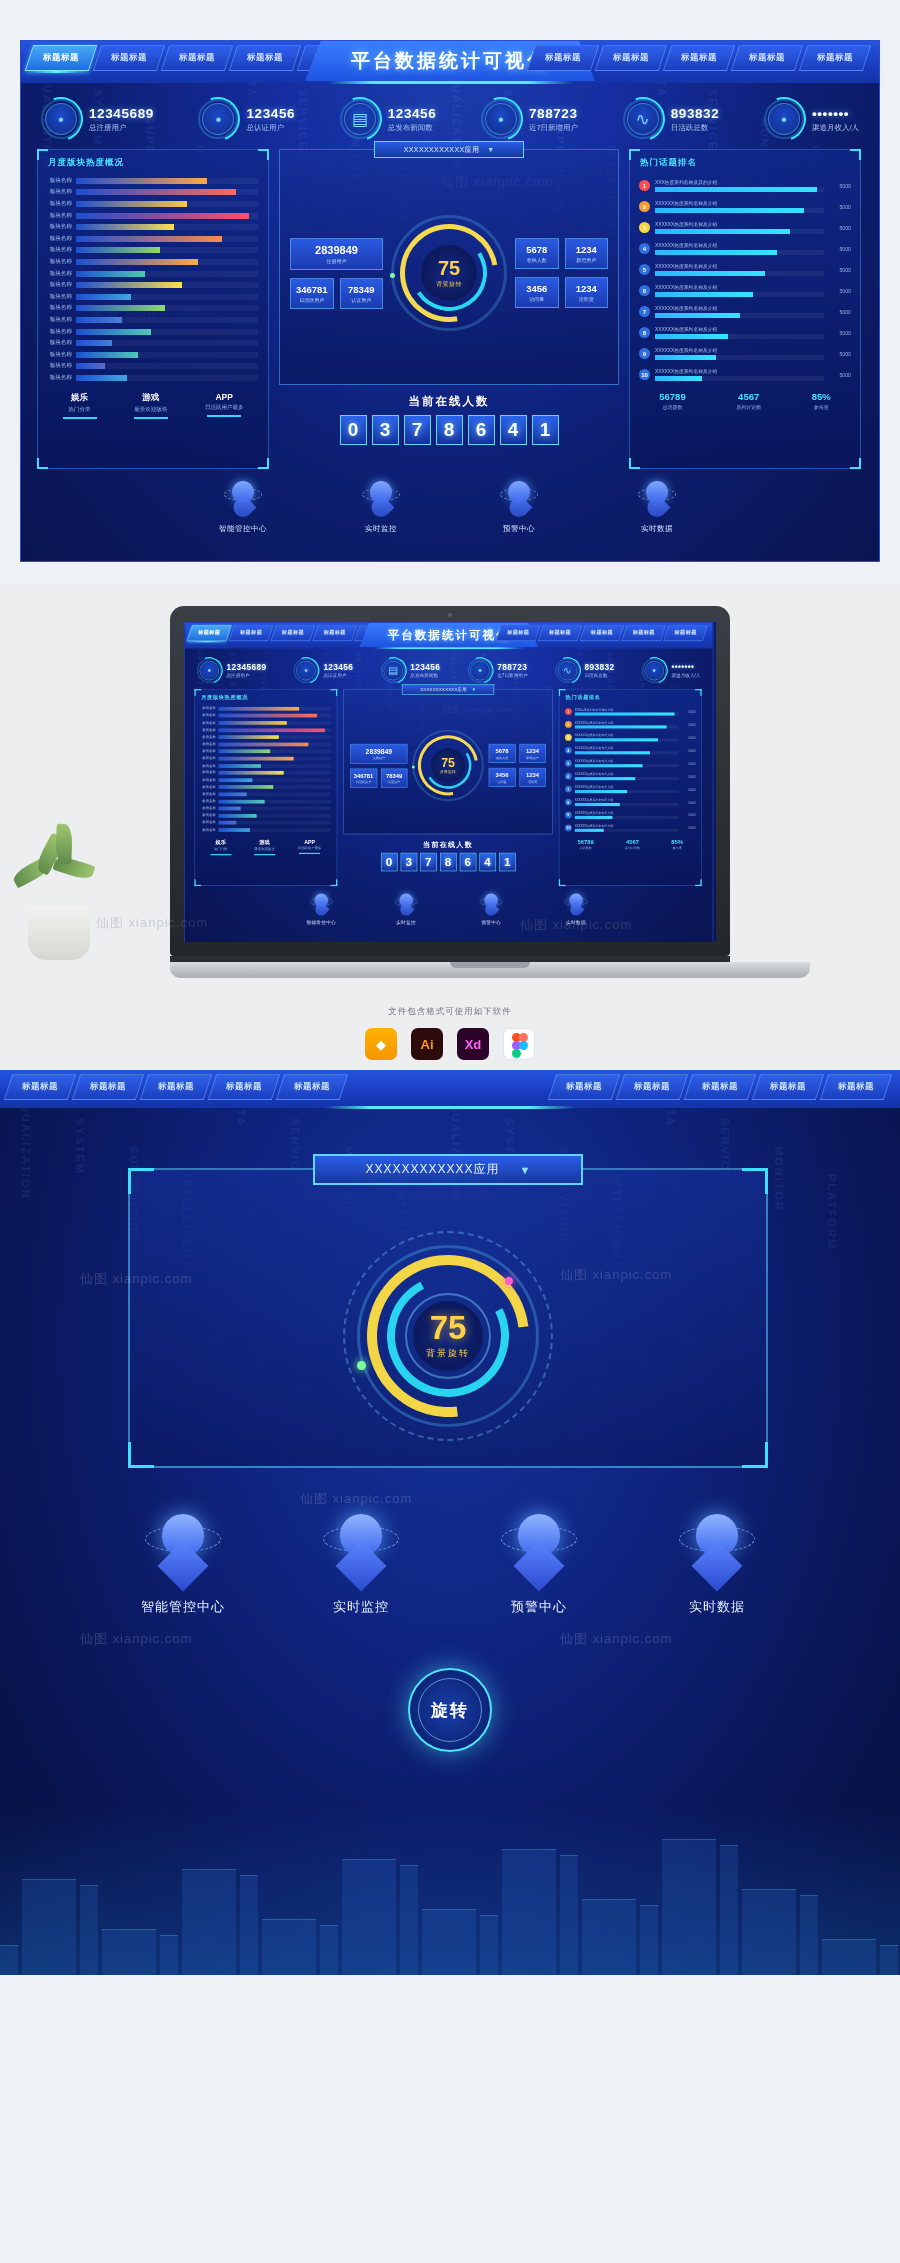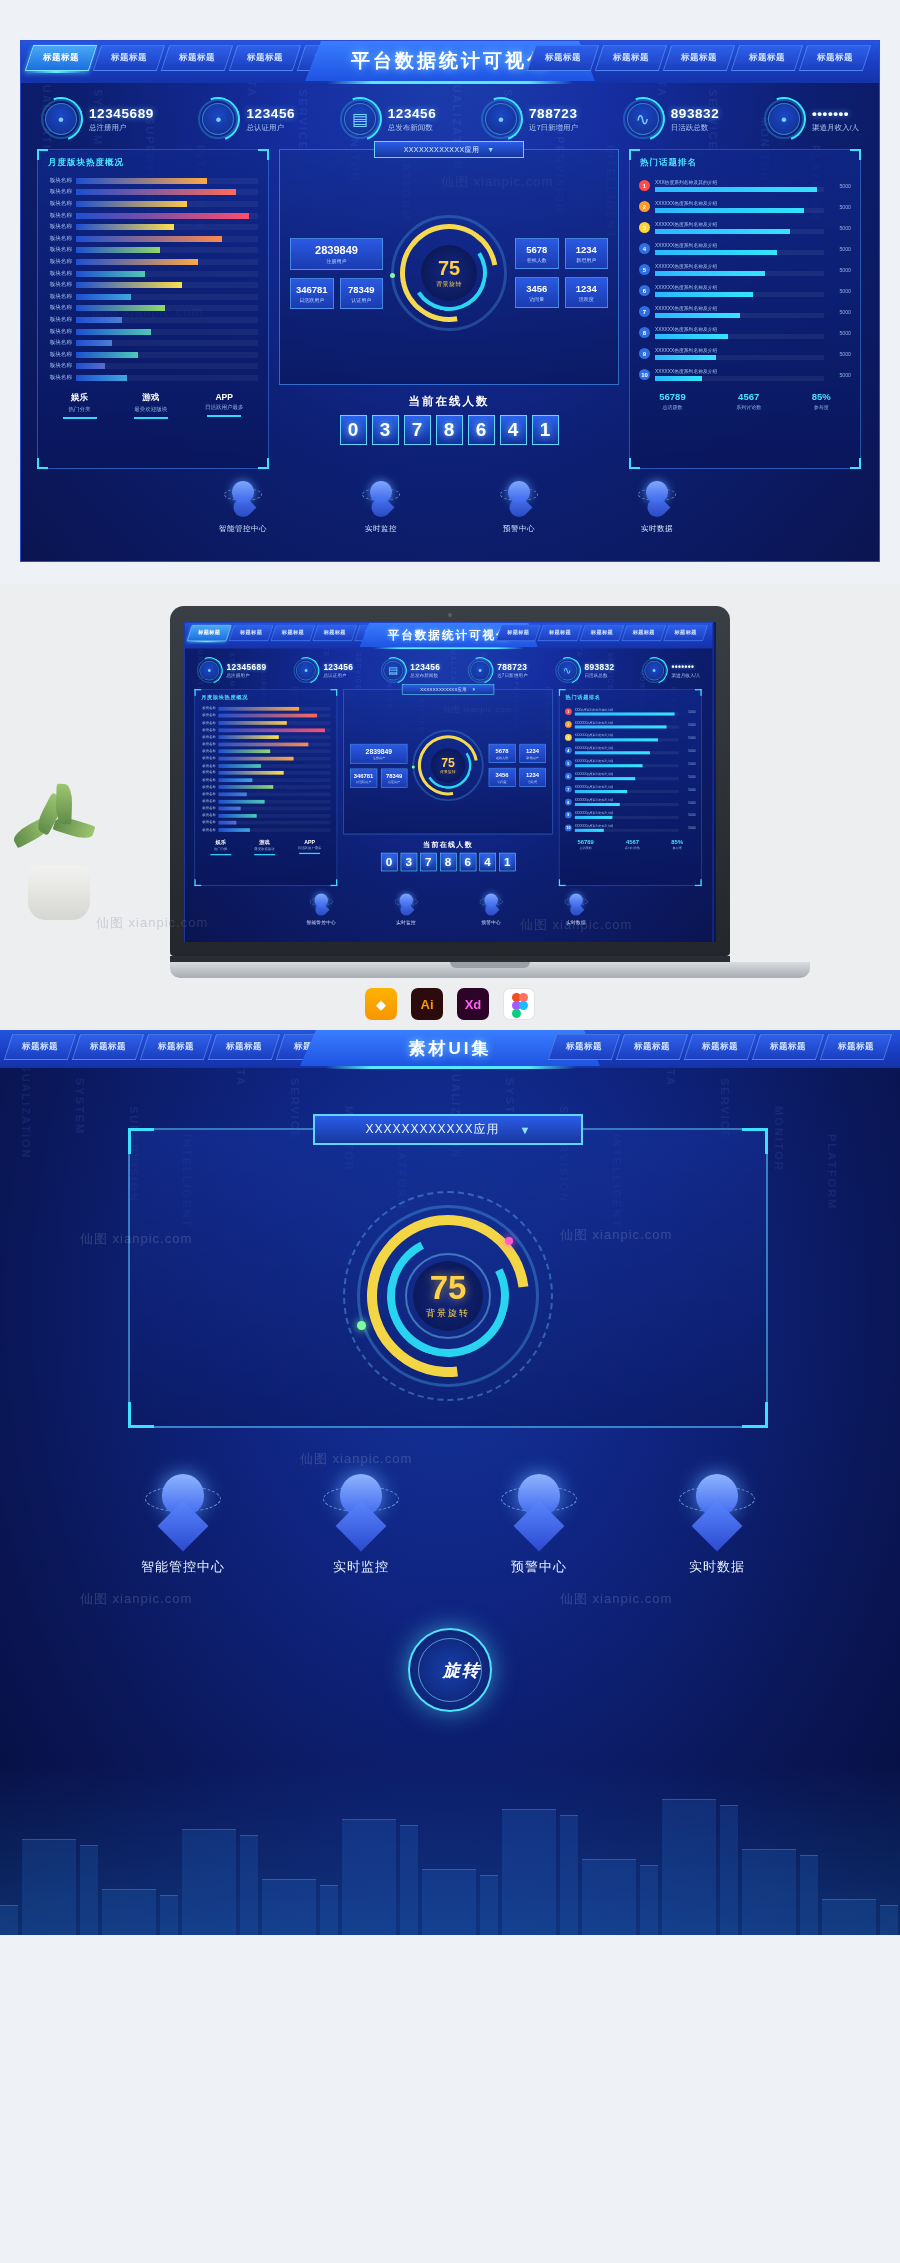--- a/index.html
+++ b/index.html
@@ -430,21 +430,21 @@
     position: absolute; left: 50%; transform: translateX(-50%); top: 598px;
     width: 84px; height: 84px; border-radius: 50%;
     border: 2px solid #4fe3ff;
     background: radial-gradient(circle, rgba(25,70,180,.8), rgba(10,24,96,.9));
     display: flex; align-items: center; justify-content: center;
     box-shadow: 0 0 24px rgba(80,220,255,.55);
   }
   .rotate-badge .rb-in {
     width: 64px; height: 64px; border-radius: 50%;
     border: 1px solid rgba(130,225,255,.6);
-    display: flex; align-items: center; justify-content: flex-end; font-style: italic;
+    display: flex; align-items: center; justify-content: center;
   }
   .rotate-badge span { font-size: 17px; color: #ffffff; font-weight: bold; letter-spacing: 2px; }
 
   .visual-title {
     position: absolute; left: 0; right: 0; top: 700px; text-align: center;
   }
   .visual-title span {
     font-size: 56px; font-weight: bold; letter-spacing: 4px;
     color: #62dfff;
     text-shadow: 0 0 26px rgba(70,200,255,.75);
@@ -1470,20 +1470,21 @@
       </div>
             </div>
         </div>
       </div>
       <div class="hinge"></div>
       <div class="base">
           <div class="notch"></div>
         </div>
     </div>
 
+    <div class="sw-note">文件包含格式可使用如下软件</div>
     <div class="sw-icons" id="swIcons">
         <div class="swi sk">◆</div>
         <div class="swi ai">Ai</div>
         <div class="swi xd">Xd</div>
         <div class="swi fg">
           <span class="fgdot" style="background: rgb(242, 78, 30); left: 8px; top: 4px;"></span>
           <span class="fgdot" style="background: rgb(255, 114, 98); left: 15px; top: 4px;"></span>
           <span class="fgdot" style="background: rgb(162, 89, 255); left: 8px; top: 12px;"></span>
           <span class="fgdot" style="background: rgb(26, 188, 254); left: 15px; top: 12px;"></span>
           <span class="fgdot" style="background: rgb(10, 207, 131); left: 8px; top: 20px;"></span>
@@ -1525,23 +1526,20 @@
           <div class="tab">
             <span>标题标题</span>
           </div>
           <div class="tab">
             <span>标题标题</span>
           </div>
           <div class="tab">
             <span>标题标题</span>
           </div>
         </div>
-      <div class="title-plate">
-        <h1>素材UI集</h1>
-      </div>
       <div class="tabs-r" id="kTabsR">
           <div class="tab">
             <span>标题标题</span>
           </div>
           <div class="tab">
             <span>标题标题</span>
           </div>
           <div class="tab">
             <span>标题标题</span>
           </div>

